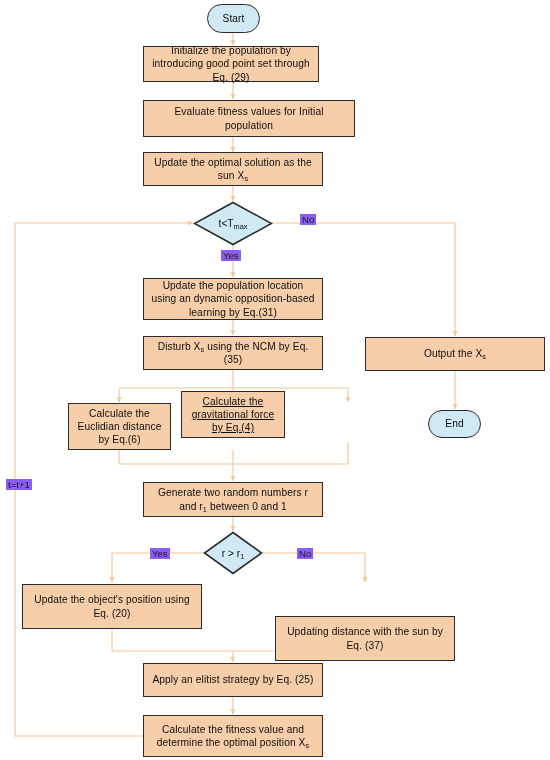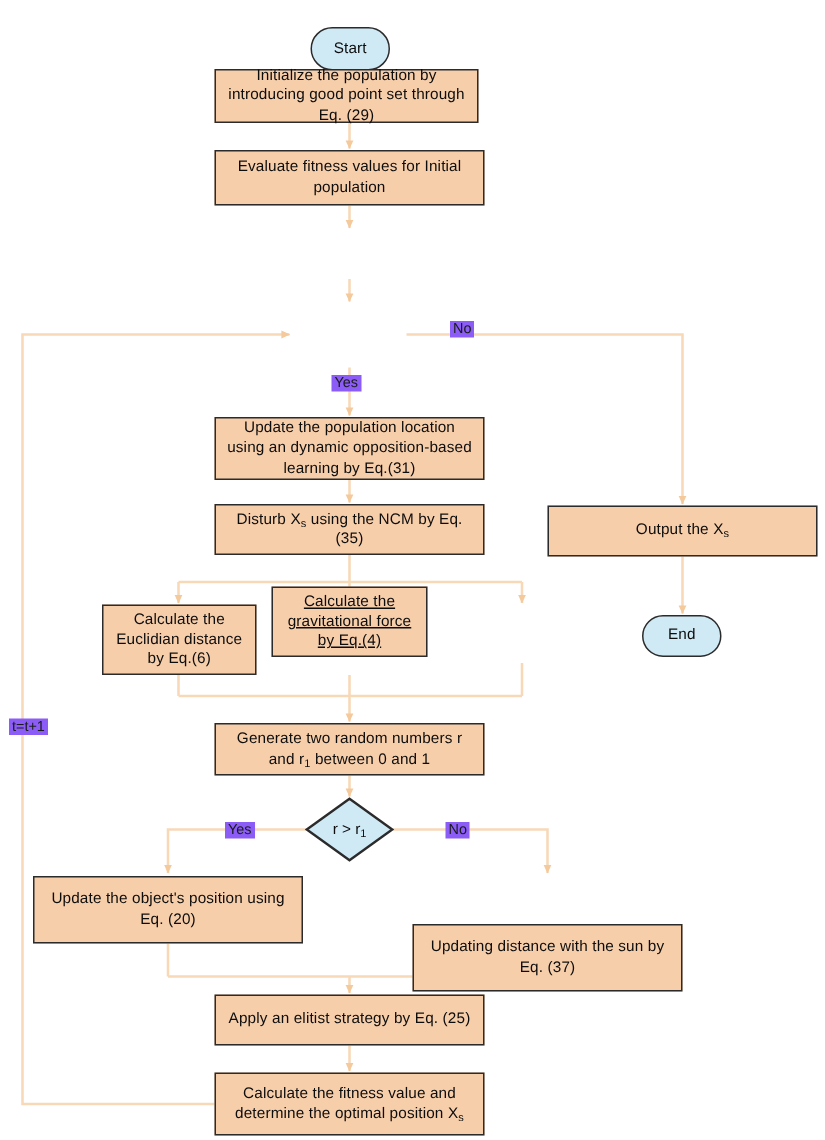--- a/index.html
+++ b/index.html
@@ -124,33 +124,44 @@
       <path d="M365,629 L365,651"></path>
       <path d="M112,651 L365,651"></path>
       <path d="M233,651 L233,662" marker-end="url(#ah)"></path>
 
       <path d="M233,697 L233,714" marker-end="url(#ah)"></path>
 
       <path d="M143,736 L15,736 L15,223 L193,223" marker-end="url(#ah)"></path>
     </g>
   </svg>
 
-  <div class="node term" style="left:207px;top:4px;width:53px;height:29px;margin-top:14px;">
+  <div class="node term" style="left:207px;top:4px;width:53px;height:29px;">
     <span>Start</span>
   </div>
 
   <div class="node proc" style="left:143px;top:46px;width:176px;height:36px;">
     <span>Initialize the population by introducing good point set through Eq. (29)</span>
   </div>
 
-  <div class="node proc" style="left:143px;top:100px;width:180px;height:37px;">
+  <div class="node proc" style="left:143px;top:100px;width:212px;height:37px;">
     <span>Evaluate fitness values for Initial population</span>
   </div>
 
-
+  <div class="node proc" style="left:143px;top:152px;width:180px;height:34px;">
+    <span><span>Update the optimal solution as the sun X</span><sub>s</sub></span>
+  </div>
+
+  <div class="diamond-wrap" style="left:193px;top:201px;width:80px;height:45px;">
+    <svg width="80" height="45" viewBox="0 0 80 45">
+      <polygon points="40,1.5 78.5,22.5 40,43.5 1.5,22.5" fill="#cfe9f5" stroke="#2b2b2b" stroke-width="1.6"></polygon>
+    </svg>
+    <div class="diamond-label">
+      <span class="nowrap"><span>t&lt;T</span><sub>max</sub></span>
+    </div>
+  </div>
 
   <div class="edge-label" style="left:221px;top:250px;">Yes</div>
   <div class="edge-label" style="left:300px;top:214px;">No</div>
   <div class="edge-label" style="left:6px;top:479px;">t=t+1</div>
 
   <div class="node proc" style="left:143px;top:278px;width:180px;height:42px;">
     <span>Update the population location using an dynamic opposition-based learning by Eq.(31)</span>
   </div>
 
   <div class="node proc" style="left:143px;top:336px;width:180px;height:34px;justify-content:center;">

